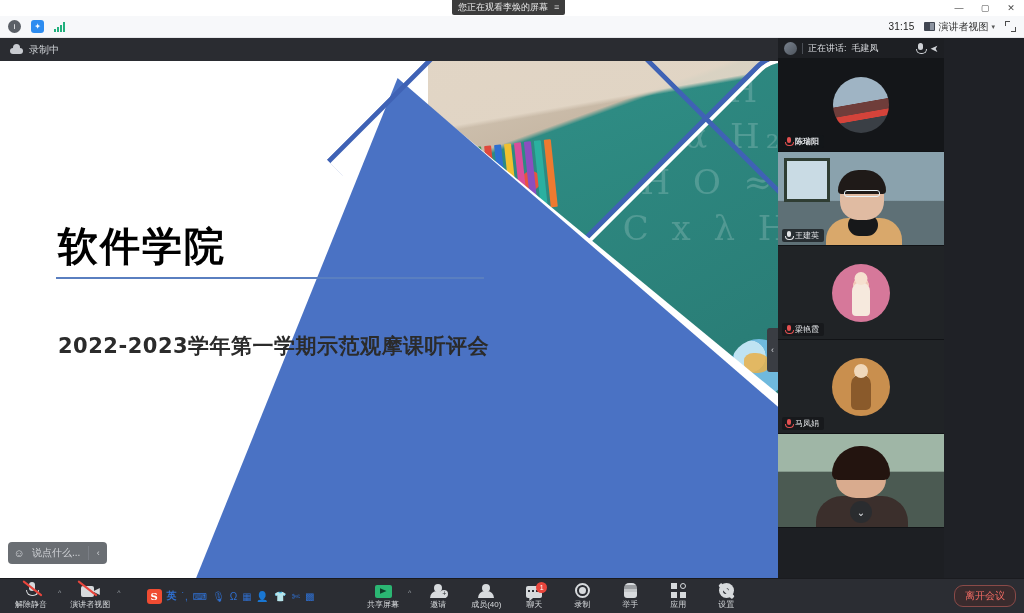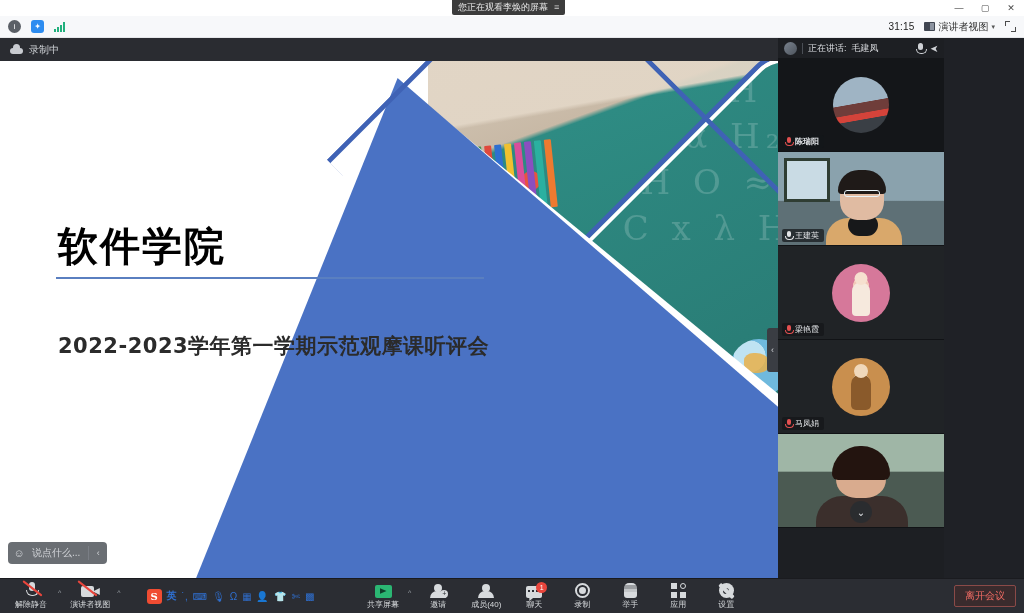--- a/index.html
+++ b/index.html
@@ -321,21 +321,21 @@
   .gear-ic{ width:15px; height:15px; border-radius:50%;
      background:#d7dadd; position:relative; }
   .gear-ic::before{ content:""; position:absolute; left:4.5px; top:4.5px;
      width:6px; height:6px; border-radius:50%; background:#2b2d33; }
   .gear-ic::after{ content:""; position:absolute; left:-2px; top:5.5px;
      width:19px; height:4px; background:#d7dadd; border-radius:1px;
      transform:rotate(45deg); }
 
   .leave-btn{ position:absolute; right:8px; padding:3px 10px;
      border:1px solid #8a4a48; background:#3a2b2d; color:#ef6b63;
-     font-size:10px; border-radius:2px; }
+     font-size:10px; border-radius:9px; }
 </style>
 </head>
 <body>
 
 <div id="app">
 
   <div class="titlebar">
     <div class="tooltip-share">
       <span>您正在观看李焕的屏幕</span>
       <span class="menu-dots">≡</span>

